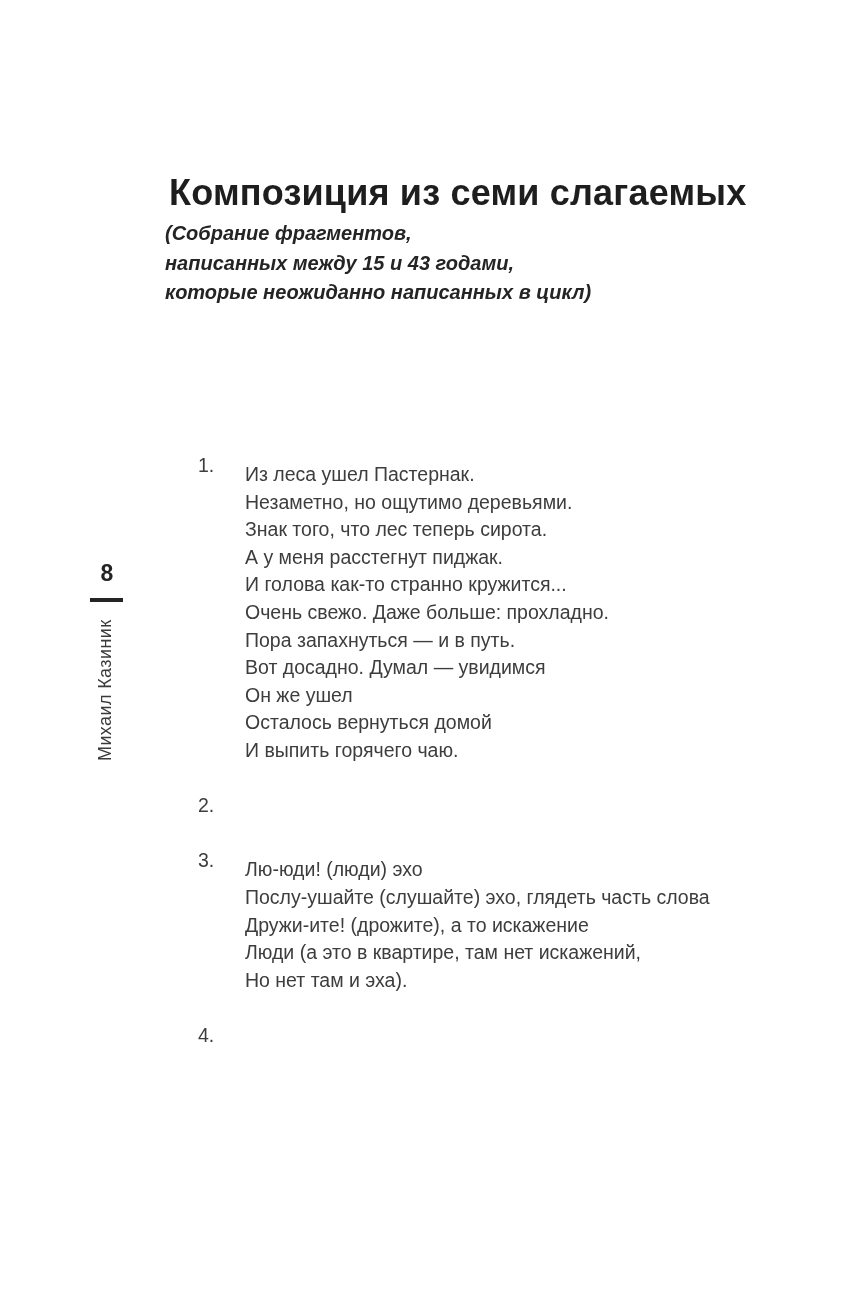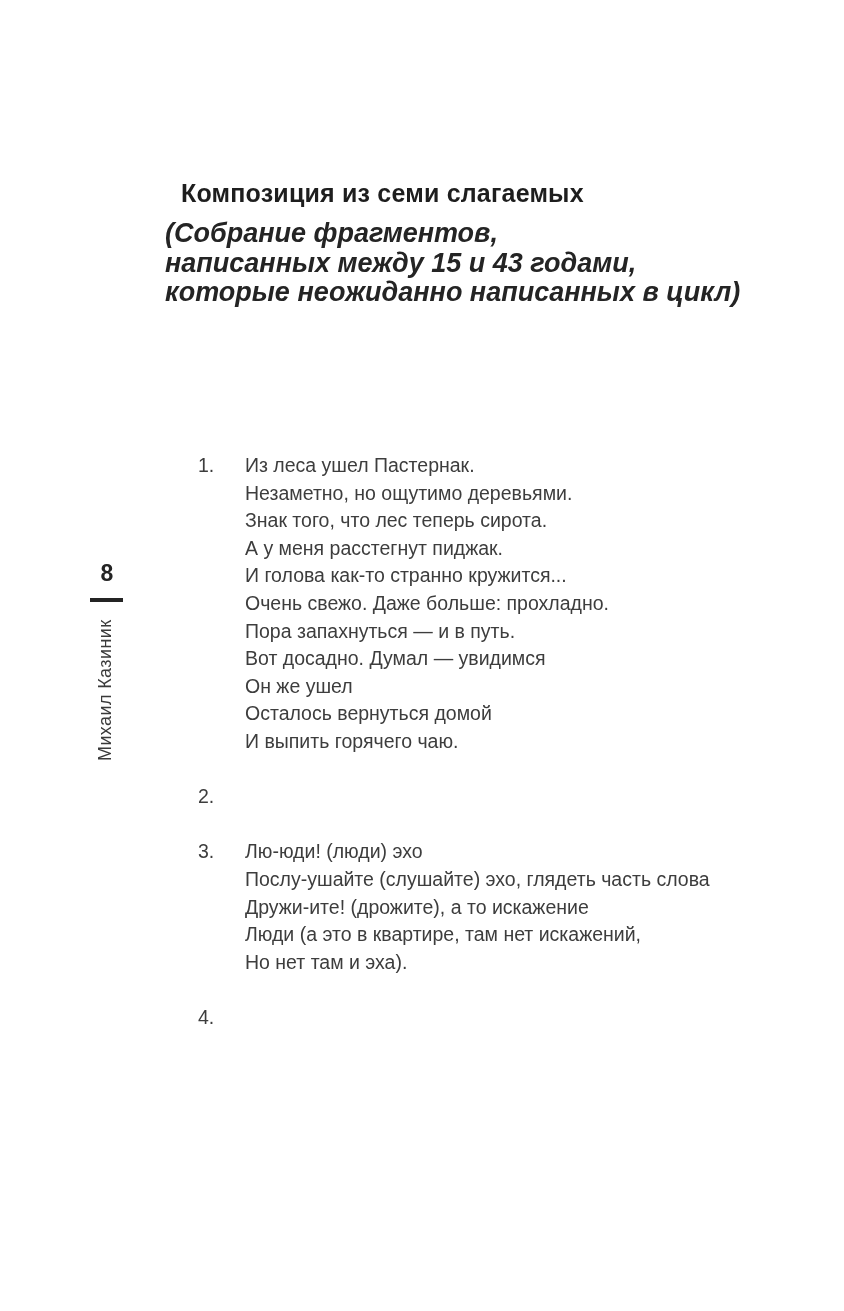--- a/index.html
+++ b/index.html
@@ -22,36 +22,36 @@
   .author{
     position:absolute;left:90px;top:612px;height:156px;width:30px;
     display:flex;align-items:center;justify-content:center;
     writing-mode:vertical-rl;transform:rotate(180deg);
     font-size:18px;color:#3a3a3a;letter-spacing:0.4px;white-space:nowrap;
   }
 
   
   .header{position:absolute;left:165px;top:176px;width:620px;color:#1e1e1e;}
   .title{
-    font-size:25px;font-weight:bold;letter-spacing:0.2px;
-    margin:0 0 9px 16px;line-height:34px;
+    font-size:36px;font-weight:bold;letter-spacing:0.2px;
+    margin:0 0 9px 4px;line-height:34px;
   }
   .subtitle{
-    font-size:27px;font-weight:bold;font-style:italic;
+    font-size:20px;font-weight:bold;font-style:italic;
     line-height:29.5px;color:#242424;
   }
 
   
   .poems{
     position:absolute;left:198px;top:452px;width:590px;
     color:#3d3d3d;font-size:19.5px;line-height:27.6px;
   }
   .stanza{display:flex;margin-bottom:27.6px;}
   .stanza .num{flex:0 0 47px;}
-  .stanza .lines{white-space:pre-line;}
+  .stanza .lines{white-space:pre-line;margin-top:9px;}
 </style>
 </head>
 <body>
 
 <div class="page">
 
   <div class="page-number">8</div>
 
   <div class="rule"></div>
 

